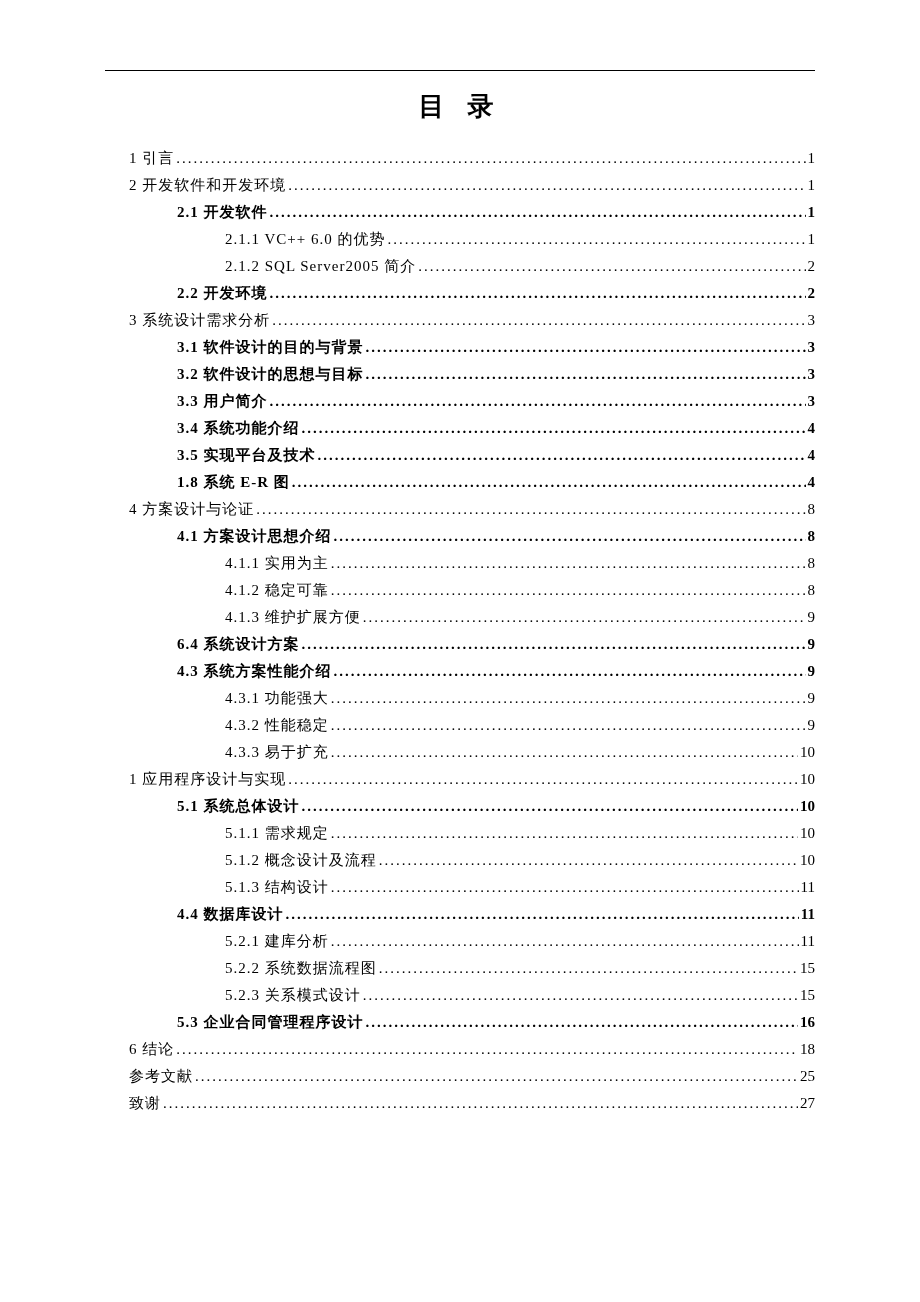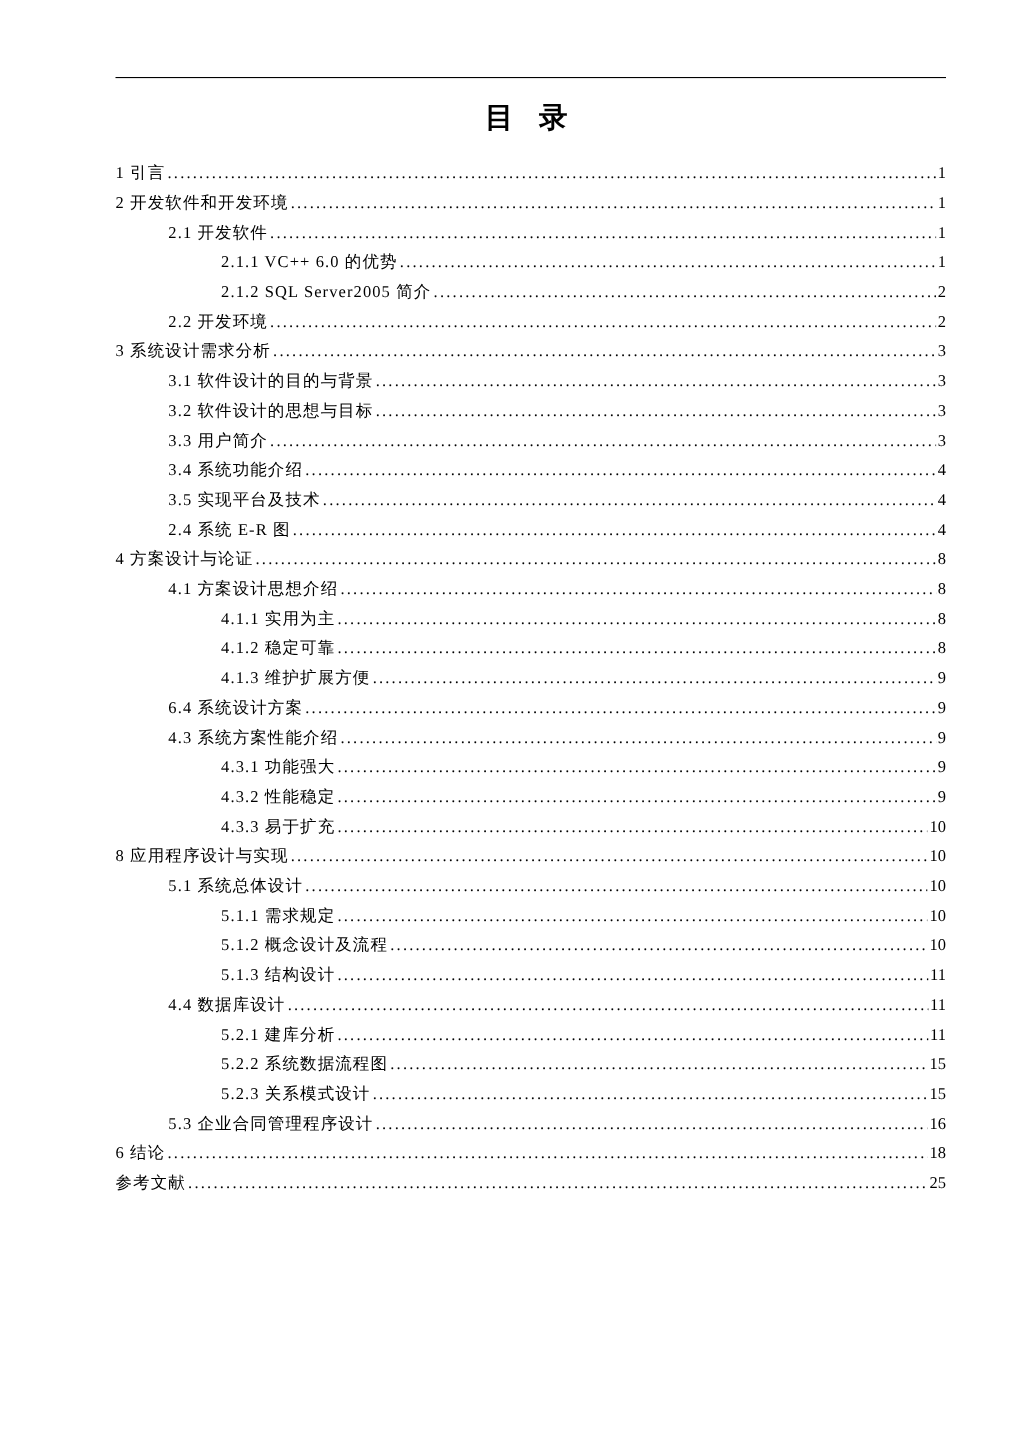--- a/index.html
+++ b/index.html
@@ -8,21 +8,21 @@
       box-sizing: border-box;
     }
     body {
       background: #ffffff;
       font-family: "SimSun", "宋体", serif;
       width: 920px;
       margin: 0 auto;
       padding: 0;
     }
     .page {
-      padding: 70px 60px 50px 105px;
+      padding: 70px 105px 50px 105px;
     }
     .header-line {
       border-top: 1px solid #000;
       margin-bottom: 18px;
     }
     .title {
       text-align: center;
       font-size: 26px;
       font-weight: bold;
       letter-spacing: 8px;
@@ -31,26 +31,28 @@
     }
     .toc-list {
       font-size: 15px;
       line-height: 1.6;
     }
     .toc-entry {
       display: flex;
       align-items: baseline;
       padding: 1.5px 0;
       white-space: nowrap;
+      margin-left: 24px;
     }
     .toc-entry.level-0 {
       padding-left: 0;
     }
     .toc-entry.level-1 {
       padding-left: 48px;
+      font-weight: bold;
     }
     .toc-entry.level-2 {
       padding-left: 96px;
     }
     .toc-label {
       flex-shrink: 0;
       letter-spacing: 1px;
     }
     .toc-dots {
       flex: 1;
@@ -128,21 +130,21 @@
         <span class="toc-label">3.4 系统功能介绍</span>
         <span class="toc-dots"></span>
         <span class="toc-page">4</span>
       </div>
       <div class="toc-entry level-1">
         <span class="toc-label">3.5 实现平台及技术</span>
         <span class="toc-dots"></span>
         <span class="toc-page">4</span>
       </div>
       <div class="toc-entry level-1">
-        <span class="toc-label">2.4 系统 E-R 图</span>
+        <span class="toc-label">1.8 系统 E-R 图</span>
         <span class="toc-dots"></span>
         <span class="toc-page">4</span>
       </div>
       <div class="toc-entry level-0">
         <span class="toc-label">4 方案设计与论证</span>
         <span class="toc-dots"></span>
         <span class="toc-page">8</span>
       </div>
       <div class="toc-entry level-1">
         <span class="toc-label">4.1 方案设计思想介绍</span>
@@ -183,21 +185,21 @@
         <span class="toc-label">4.3.2 性能稳定</span>
         <span class="toc-dots"></span>
         <span class="toc-page">9</span>
       </div>
       <div class="toc-entry level-2">
         <span class="toc-label">4.3.3 易于扩充</span>
         <span class="toc-dots"></span>
         <span class="toc-page">10</span>
       </div>
       <div class="toc-entry level-0">
-        <span class="toc-label">8 应用程序设计与实现</span>
+        <span class="toc-label">1 应用程序设计与实现</span>
         <span class="toc-dots"></span>
         <span class="toc-page">10</span>
       </div>
       <div class="toc-entry level-1">
         <span class="toc-label">5.1 系统总体设计</span>
         <span class="toc-dots"></span>
         <span class="toc-page">10</span>
       </div>
       <div class="toc-entry level-2">
         <span class="toc-label">5.1.1 需求规定</span>
@@ -241,15 +243,20 @@
       </div>
       <div class="toc-entry level-0">
         <span class="toc-label">6 结论</span>
         <span class="toc-dots"></span>
         <span class="toc-page">18</span>
       </div>
       <div class="toc-entry level-0">
         <span class="toc-label">参考文献</span>
         <span class="toc-dots"></span>
         <span class="toc-page">25</span>
+      </div>
+      <div class="toc-entry level-0">
+        <span class="toc-label">致谢</span>
+        <span class="toc-dots"></span>
+        <span class="toc-page">27</span>
       </div>
     </div>
 </div>
 
 </body></html>

